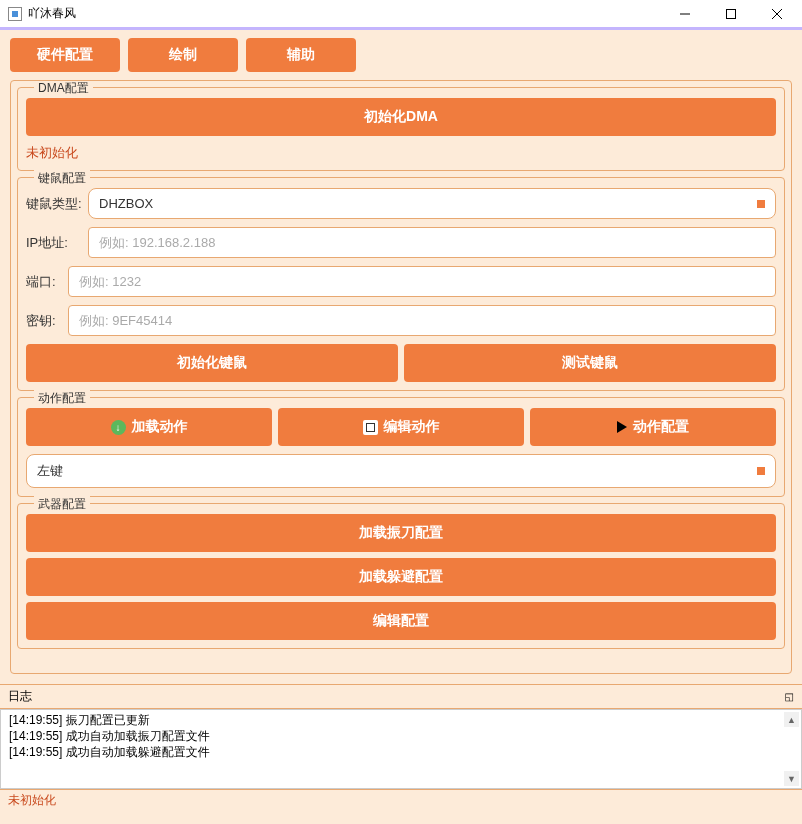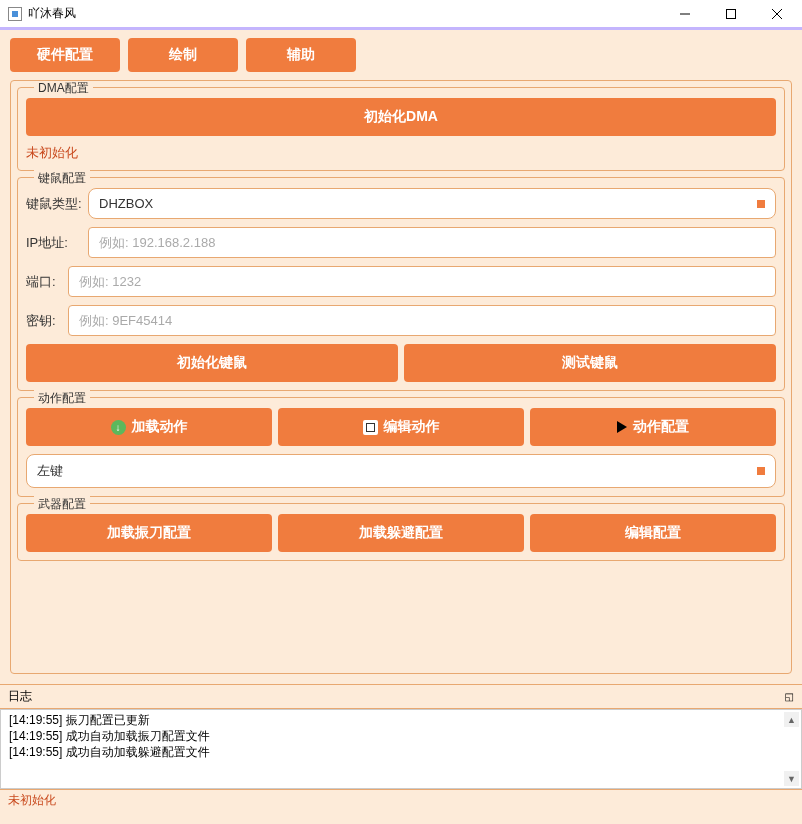--- a/index.html
+++ b/index.html
@@ -38,21 +38,21 @@
 .btn-row { display: flex; gap: 6px; }
 .btn-row .btn-orange { flex: 1; }
 .btn-row3 { display: flex; gap: 6px; margin-bottom: 8px; }
 .btn-row3 .btn-orange { flex: 1; }
 
 .icon-circle { width: 15px; height: 15px; background: #5cb85c; border-radius: 50%; display: flex; align-items: center; justify-content: center; color: #fff; font-size: 10px; font-weight: bold; }
 .icon-square { width: 15px; height: 15px; background: #fff; border-radius: 2px; display: flex; align-items: center; justify-content: center; }
 .icon-square::after { content: ""; width: 7px; height: 7px; border: 1px solid #333; }
 .icon-play { width: 0; height: 0; border-left: 10px solid #000; border-top: 6px solid transparent; border-bottom: 6px solid transparent; }
 
-.weapon-btns { display: flex; flex-direction: row; gap: 6px; }
+.weapon-btns { display: flex; flex-direction: column; gap: 6px; }
 
 .log-header { background: #FDEBD9; border-top: 1px solid #E8A871; border-bottom: 1px solid #E8A871; padding: 3px 8px; font-size: 12px; display: flex; justify-content: space-between; align-items: center; }
 .log-dock { font-size: 10px; }
 .log-body { background: #fff; height: 80px; padding: 2px 8px; font-size: 12px; line-height: 16px; overflow: hidden; position: relative; border: 1px solid #ccc; margin: 0; }
 .log-line { white-space: nowrap; }
 .scroll-arrow { position: absolute; right: 2px; width: 15px; height: 15px; display: flex; align-items: center; justify-content: center; color: #666; font-size: 9px; background: #f0f0f0; }
 .scroll-up { top: 2px; }
 .scroll-down { bottom: 2px; }
 
 .statusbar { background: #FDEBD9; padding: 2px 8px; font-size: 12px; color: #C94A1E; border-top: 1px solid #E8A871; }

